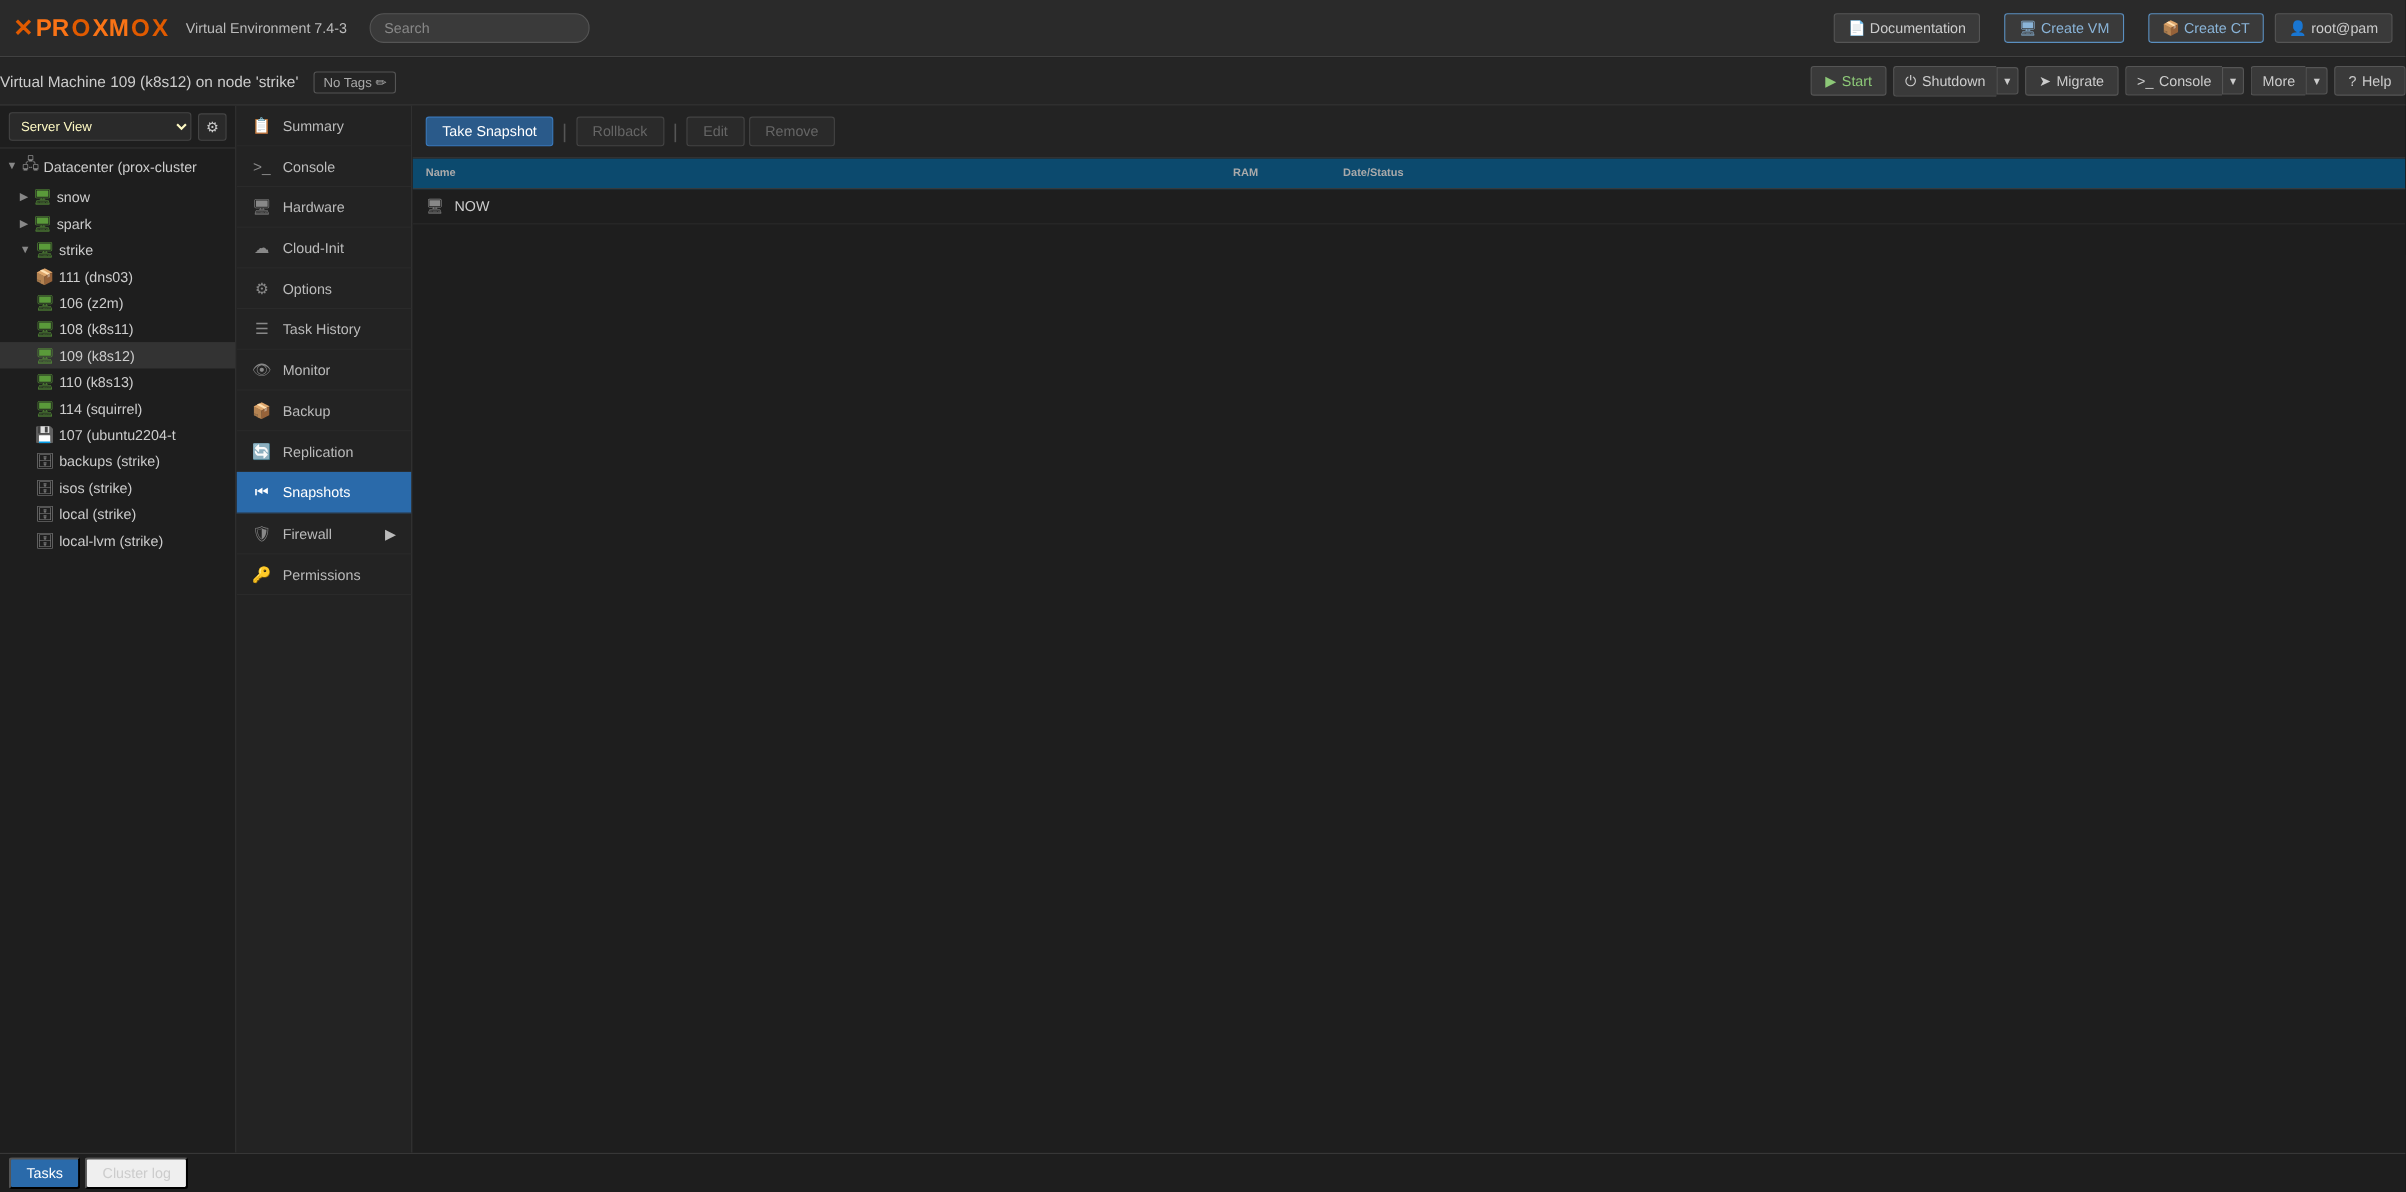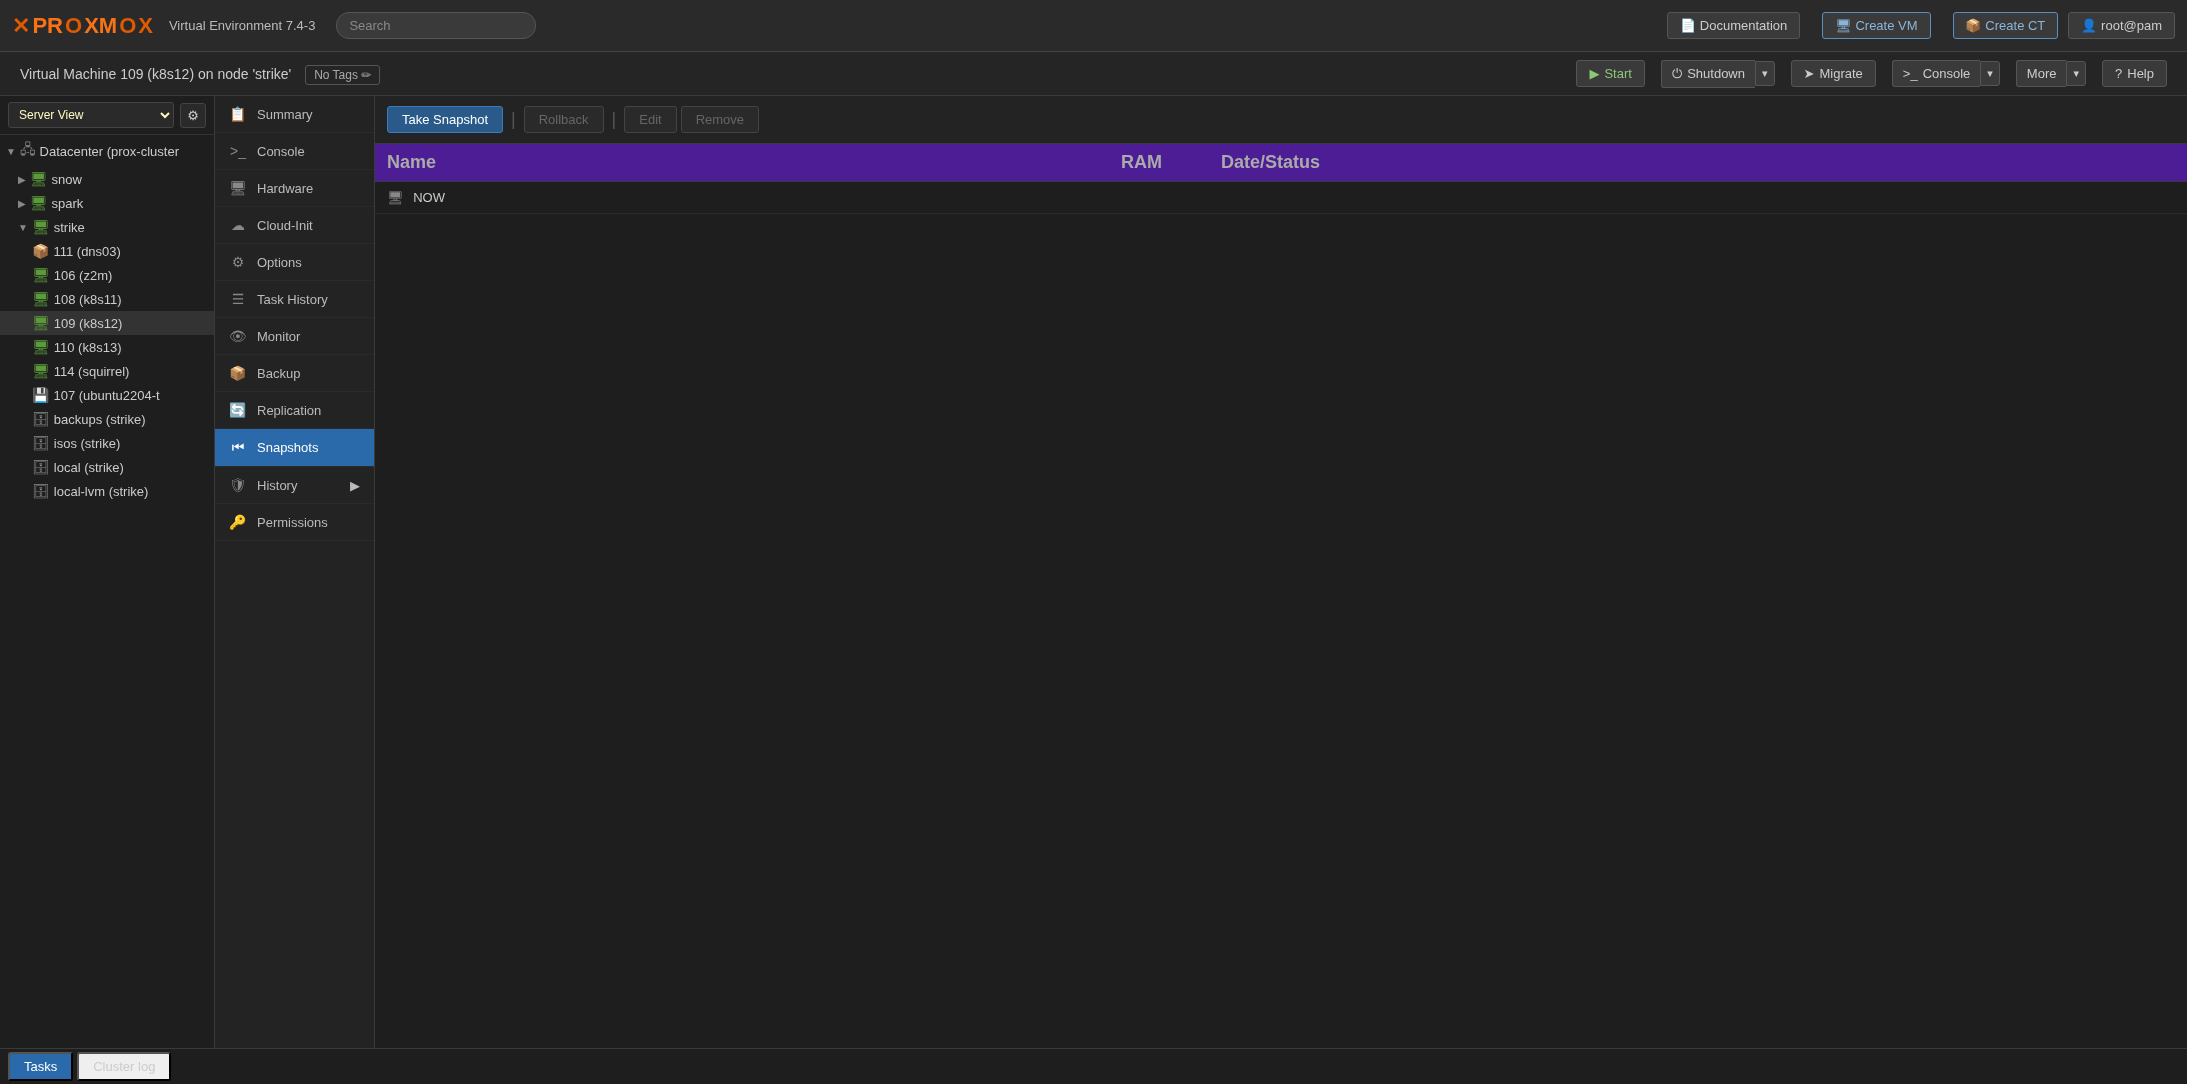--- a/index.html
+++ b/index.html
@@ -69,23 +69,23 @@
       white-space: nowrap;
     }
     .topbar-btn.primary { border-color: #5a8fc0; color: #8ab4d8; margin-left: 12px; }
 
     
     .toolbar {
       display: flex;
       align-items: center;
       background: #252525;
       border-bottom: 1px solid #3a3a3a;
-      padding: 0 20px;
+      padding: 0 0;
       height: 44px;
-      gap: 16px;
+      gap: 6px;
       flex-shrink: 0;
     }
     .toolbar-title {
       font-size: 14px;
       color: #ccc;
       flex: 1;
       margin-right: 10px;
     }
     .tag-badge {
       background: transparent;
@@ -268,24 +268,24 @@
     }
 
     
     .snapshot-table {
       flex: 1;
       overflow-y: auto;
     }
     .table-header {
       display: grid;
       grid-template-columns: 1fr 100px 220px 1fr;
-      background: #4c1d95;
+      background: #0c4a6e;
       border-bottom: 1px solid #3a3a3a;
       padding: 8px 12px;
-      font-size: 18px;
+      font-size: 10px;
       color: #aaa;
       font-weight: bold;
     }
     .table-row {
       display: grid;
       grid-template-columns: 1fr 100px 220px 1fr;
       padding: 8px 12px;
       border-bottom: 1px solid #2a2a2a;
       font-size: 13px;
       color: #ccc;
@@ -501,21 +501,21 @@
       <span class="nav-icon">🔄</span>
       <span>Replication</span>
     </div>
     <div class="vm-nav-item active">
       <span class="nav-icon">⏮</span>
       <span>Snapshots</span>
     </div>
     <div class="vm-nav-item has-arrow">
       <div style="display:flex;align-items:center;gap:10px;">
         <span class="nav-icon">🛡</span>
-        <span>History</span>
+        <span>Firewall</span>
       </div>
       <span>▶</span>
     </div>
     <div class="vm-nav-item">
       <span class="nav-icon">🔑</span>
       <span>Permissions</span>
     </div>
   </div>
 
   <div class="content-area">

